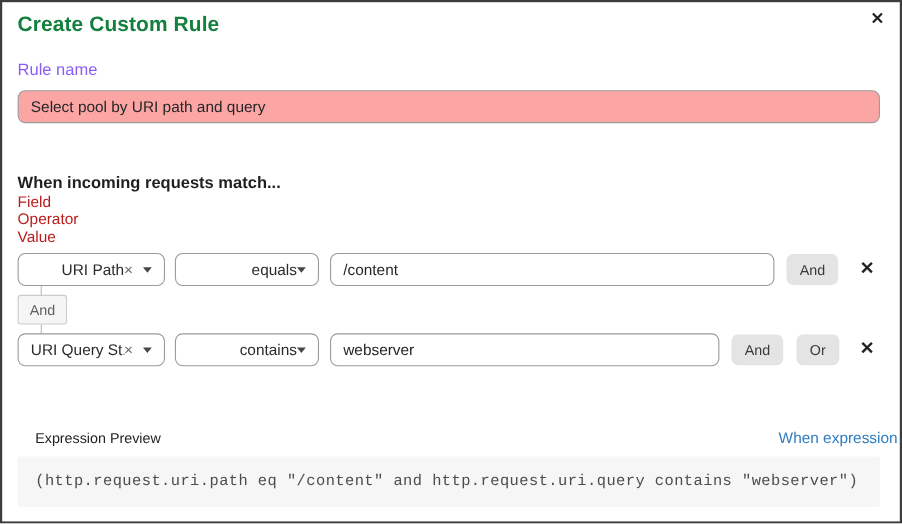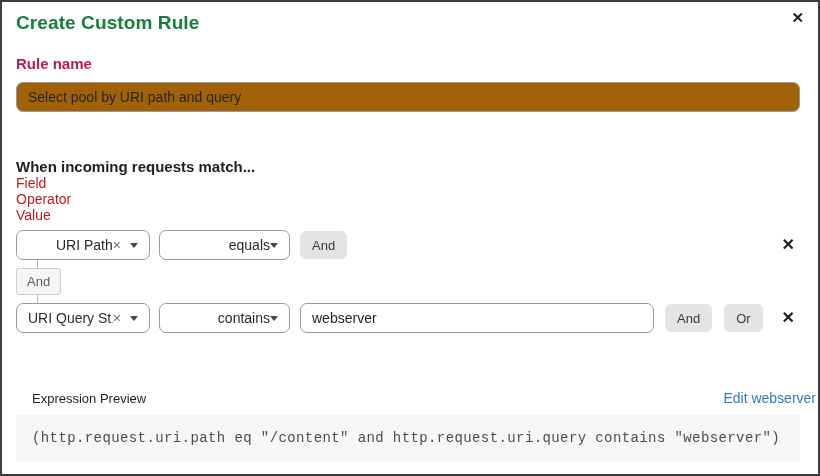--- a/index.html
+++ b/index.html
@@ -35,41 +35,40 @@
     color: #1f1f1f;
     cursor: pointer;
     padding: 2px 4px;
     line-height: 1;
   }
 
   
   .section-label {
     margin-top: 21px;
     font-size: 15px;
-    color: #be185d;
-    font-weight: bold;
+    color: #8b5cf6;
   }
   .hint {
     margin-top: 6px;
     font-size: 14px;
     color: #9a9a9a;
   }
   .text-input {
     display: block;
     width: 784px;
     height: 30px;
     margin-top: 10px;
     border: 1px solid #9b9b9b;
     border-radius: 7px;
     padding: 0 11px;
     font-size: 14px;
     color: #262626;
     font-family: "Liberation Sans", sans-serif;
     outline: none;
-    background: #a16207;
+    background: #fca5a5;
   }
 
   
   .match-heading {
     margin-top: 46px;
     font-size: 15px;
     font-weight: bold;
     color: #1f1f1f;
   }
   .col-labels {
@@ -220,20 +219,21 @@
     <div class="builder-row">
       <div class="select-box select-field">
         <span class="grow">URI Path</span>
         <span class="clear-x">×</span>
         <span class="caret"></span>
       </div>
       <div class="select-box select-operator">
         <span class="grow">equals</span>
         <span class="caret"></span>
       </div>
+      <input class="value-input value-wide" type="text" value="/content" style="">
       <button class="gray-btn">And</button>
       <span class="delete-x">✕</span>
     </div>
 
     <div class="connector-line"></div>
     <div>
       <span class="connector-badge">And</span>
     </div>
     <div class="connector-line"></div>
 
@@ -248,17 +248,17 @@
         <span class="caret"></span>
       </div>
       <input class="value-input value-narrow" type="text" value="webserver" style="">
       <button class="gray-btn">And</button>
       <button class="gray-btn or-btn">Or</button>
       <span class="delete-x">✕</span>
     </div>
 
     <div class="expr-header">
       <span class="expr-label">Expression Preview</span>
-      <span class="expr-link" id="edit-link" style="color: rgb(46, 124, 190);">Edit webserver</span>
+      <span class="expr-link" id="edit-link" style="color: rgb(46, 124, 190);">When expression</span>
     </div>
     <div class="expr-code">(http.request.uri.path eq "/content" and http.request.uri.query contains "webserver")</div>
   </div>
 </div>
 
 </body></html>

